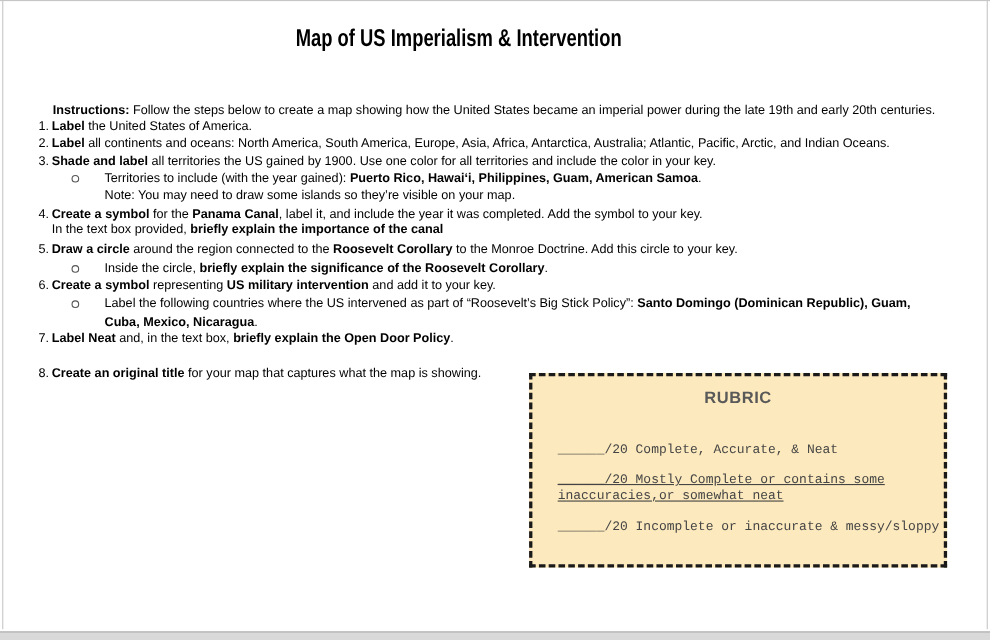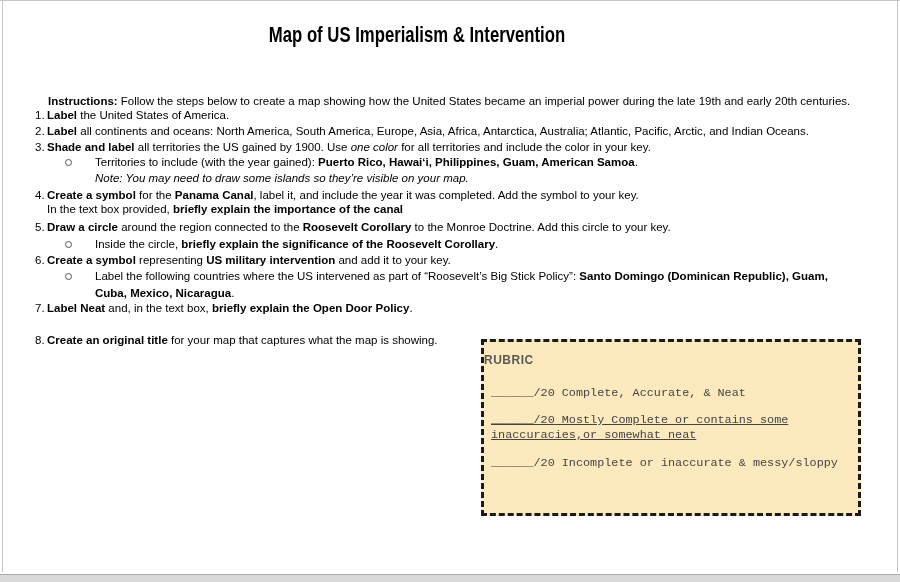--- a/index.html
+++ b/index.html
@@ -23,33 +23,33 @@
   }
   .doc-title .squeeze{display:inline-block;transform:scaleX(0.76);transform-origin:50% 50%;letter-spacing:0px;}
 
   .row{position:absolute;left:0;width:900px;font-size:11.5px;line-height:16px;white-space:nowrap;}
   .row .num{position:absolute;left:35px;top:0;}
   .row .txt{position:absolute;left:47px;top:0;}
   .row .subtxt{position:absolute;left:95px;top:0;}
   .bullet{position:absolute;left:65px;top:5px;width:5px;height:5px;
     border:1px solid #555;border-radius:50%;background:transparent;}
   .b{font-weight:bold;}
-  .i{font-style:italic;}
+  .i{}
   .wrap2{line-height:17px;}
 
   .instructions{position:absolute;left:36px;top:81px;margin:12px;
     font-size:11.5px;line-height:16px;white-space:nowrap;}
 
   .rubric{
     position:absolute;left:481px;top:339px;width:380px;height:177px;
     box-sizing:border-box;border:3px dashed #1a1a1a;background:#fce9bd;
   }
-  .rubric-title{position:absolute;left:0;top:11px;width:100%;text-align:left;
-    font-size:12px;font-weight:bold;color:#595959;letter-spacing:0.5px;}
-  .rl{position:absolute;left:7px;width:359px;margin:0;
+  .rubric-title{position:absolute;left:0;top:11px;width:100%;text-align:center;
+    font-size:15px;font-weight:bold;color:#595959;letter-spacing:0.5px;}
+  .rl{position:absolute;left:7px;width:359px;margin:16px;
     font-family:"Liberation Mono","DejaVu Sans Mono",monospace;
     font-size:11.8px;line-height:15px;color:#454545;white-space:normal;}
   .rl1{top:44px;}
   .rl2{top:71px;text-decoration:underline;}
   .rl3{top:114px;}
 </style>
 </head>
 <body>
 
 <div class="canvas">

